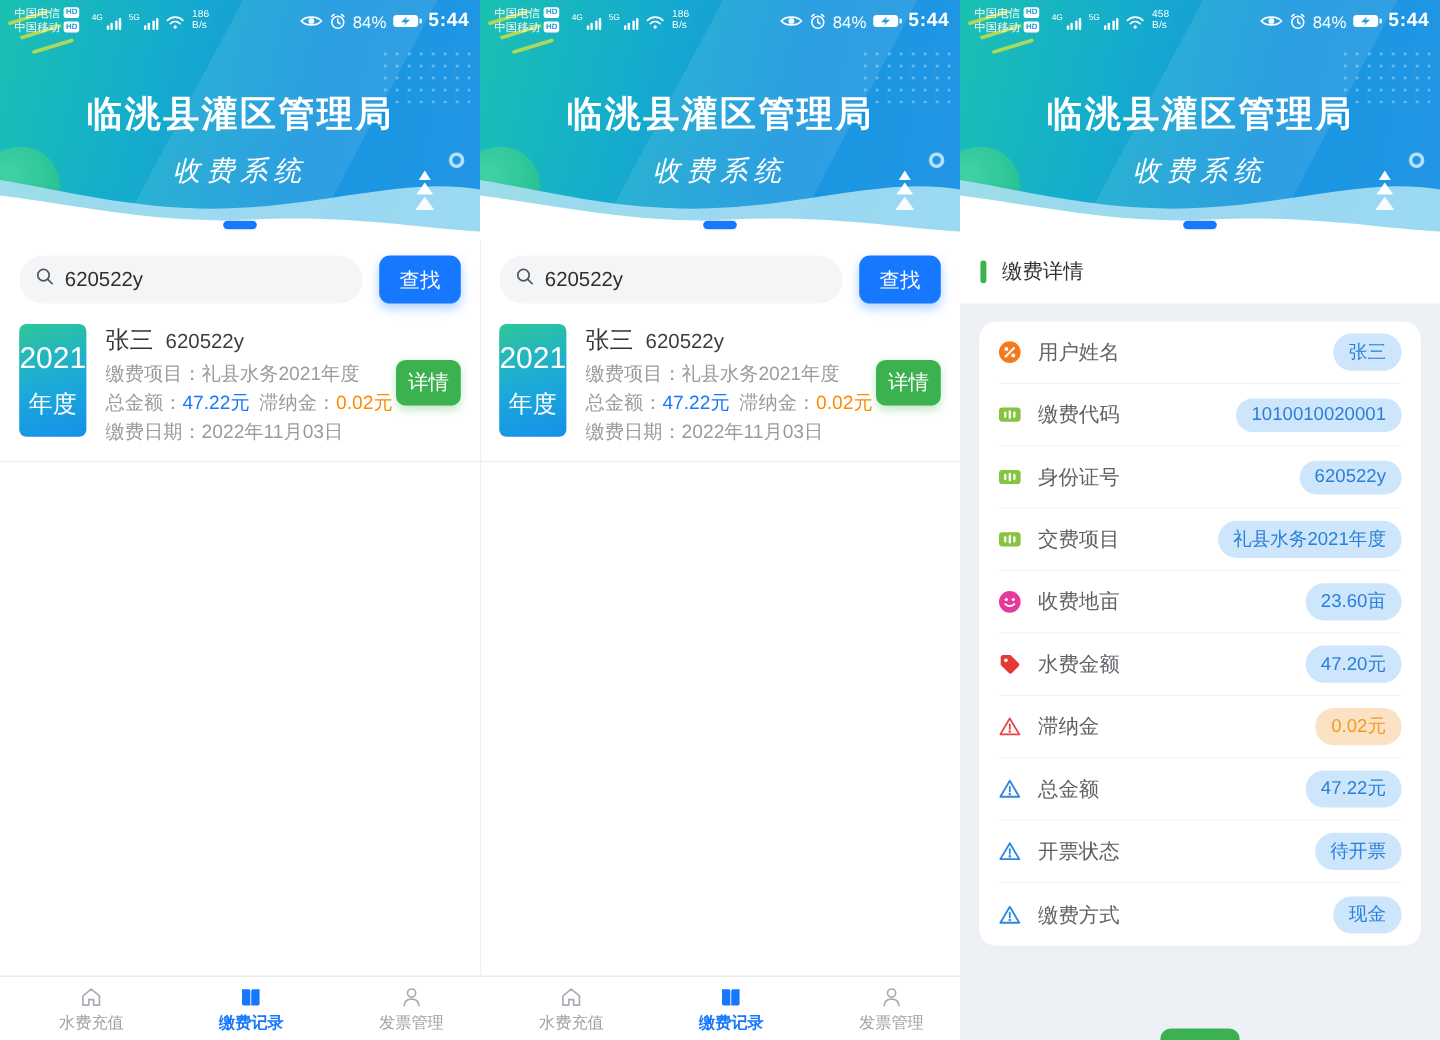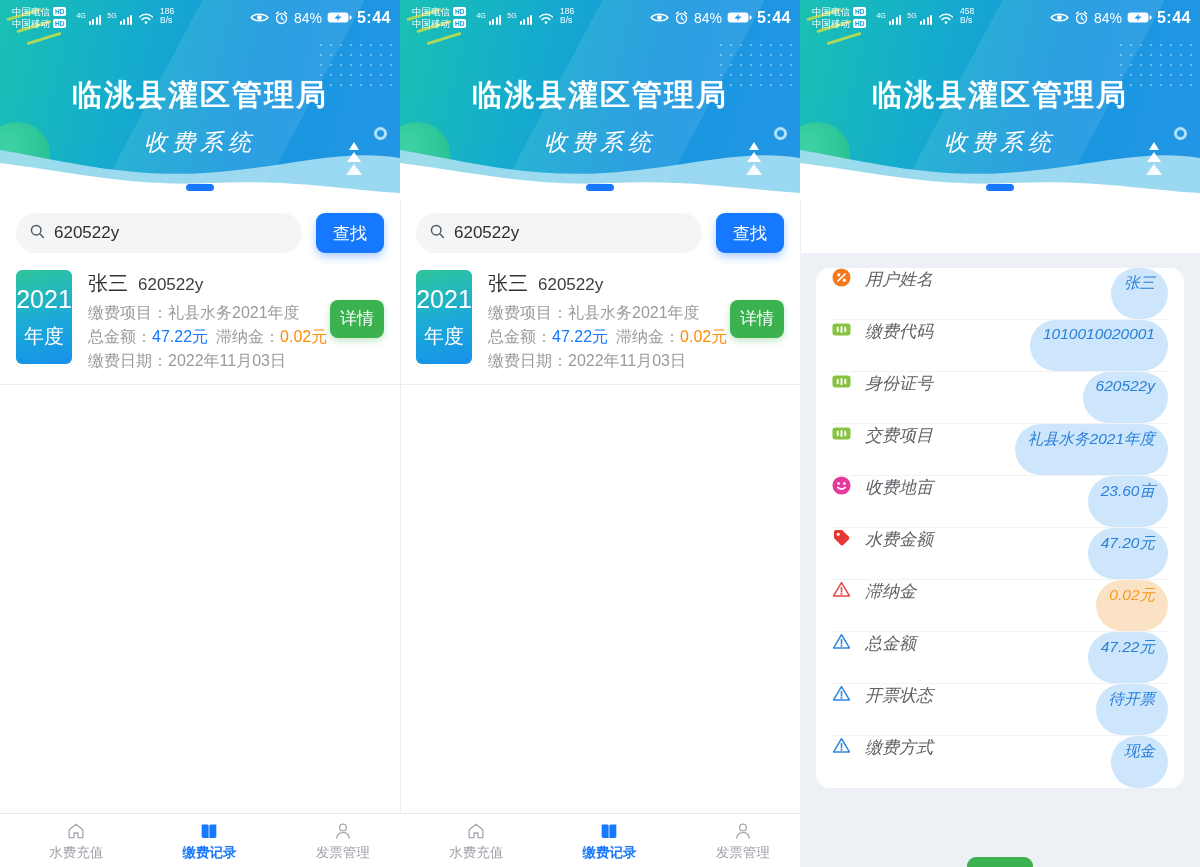--- a/index.html
+++ b/index.html
@@ -24,21 +24,21 @@
     background-image:radial-gradient(rgba(255,255,255,.55) 1.2px, transparent 1.4px); background-size:10px 10px; }
   .deco-ring { position:absolute; top:127px; right:13px; width:13px; height:13px; border:3px solid rgba(230,249,255,.75); border-radius:50%; z-index:4; }
   .deco-trees { position:absolute; right:33px; top:140px; width:26px; z-index:4; }
   .deco-trees i { display:block; margin:2px auto 0; width:0; height:0; border-style:solid; border-color:transparent; }
   .deco-trees i.t1 { border-width:0 5px 8px 5px; border-bottom-color:#fff; }
   .deco-trees i.t2 { border-width:0 7px 10px 7px; border-bottom-color:#fff; }
   .deco-trees i.t3 { border-width:0 8px 11px 8px; border-bottom-color:rgba(255,255,255,.92); }
 
   .status-bar { position:absolute; top:6px; left:12px; right:9px; display:flex; align-items:center; color:#fff; z-index:5; }
   .carrier { font-size:9.5px; line-height:11.5px; }
-  .carrier-line { display:flex; align-items:center; gap:3px; white-space:nowrap; }
+  .carrier-line { display:flex; align-items:flex-start; gap:3px; white-space:nowrap; }
   .hd-badge { font-size:6.5px; font-weight:bold; background:#fff; color:#1b9bd8; border-radius:2px; padding:0 2px; line-height:9px; }
   .net { display:flex; align-items:flex-end; margin-left:8px; gap:2px; padding-bottom:3px; }
   .net-label { font-size:7px; line-height:7px; margin:0 1px 6px 2px; }
   .bars { display:flex; align-items:flex-end; gap:1.5px; margin-right:2px; }
   .bars i { display:block; width:2px; background:#fff; border-radius:1px; }
   .bars i:nth-child(1){height:4px;} .bars i:nth-child(2){height:6px;}
   .bars i:nth-child(3){height:8px;} .bars i:nth-child(4){height:10px;}
   .wifi-icon svg { width:16px; height:13px; display:block; margin:0 2px; }
   .speed { font-size:8.5px; line-height:9px; margin-left:2px; text-align:left; }
   .status-right { margin-left:auto; display:flex; align-items:center; gap:5px; }
@@ -91,21 +91,21 @@
   .nav-label { font-size:13.5px; color:#9DA1A8; }
   .nav-item.active { color:#1677FF; }
   .nav-item.active .nav-label { color:#1677FF; font-weight:bold; }
 
   
   .detail-titlebar { height:53px; background:#fff; display:flex; align-items:center; padding-left:17px; }
   .green-bar { width:5px; height:19px; border-radius:2.5px; background:#3CB14F; margin-right:13px; }
   .detail-title { font-size:17px; color:#333; }
   .detail-body { position:absolute; top:253px; left:0; right:0; bottom:0; background:#EDF0F4; padding:15px 16px 0 16px; }
   .detail-card { background:#fff; border-radius:14px; padding:0 16px; }
-  .detail-row { height:52px; display:flex; border-bottom:1px solid #F1F2F4;font-style:italic; }
+  .detail-row { height:52px; display:flex; align-items:center; border-bottom:1px solid #F1F2F4; }
   .detail-row:last-child { border-bottom:none; }
   .row-icon { width:19px; height:19px; margin-right:14px; flex:none; }
   .row-icon svg { width:19px; height:19px; display:block; }
   .row-label { font-size:17px; color:#5E6266; }
   .row-pill { margin-left:auto; background:#CDE6FB; color:#2A7FD9; border-radius:999px; padding:5px 13px; font-size:15.5px; }
   .row-pill.orange { background:#FBE2C4; color:#F59A23; }
   .action-sliver { position:absolute; left:50%; bottom:0; transform:translateX(-50%); width:66px; height:10px;
     border:none; border-radius:9px 9px 0 0; background:#3CB14F; cursor:pointer; z-index:6; }
 </style>
 </head>
@@ -509,20 +509,24 @@
     </svg>
     <div class="deco-ring"></div>
     <div class="deco-trees">
           <i class="t1"></i>
           <i class="t2"></i>
           <i class="t3"></i>
         </div>
     <div class="page-dash"></div>
   </header>
 
+    <div class="detail-titlebar">
+      <span class="green-bar"></span>
+      <span class="detail-title">缴费详情</span>
+    </div>
     <div class="detail-body">
       <div class="detail-card" id="detail-rows">
   <div class="detail-row">
     <span class="row-icon">
               <svg viewBox="0 0 20 20">
                 <circle cx="10" cy="10" r="9.5" fill="#F47A20"></circle>
                 <line x1="6.3" y1="13.7" x2="13.7" y2="6.3" stroke="#fff" stroke-width="1.8" stroke-linecap="round"></line>
                 <circle cx="7" cy="7.2" r="1.7" fill="#fff"></circle>
                 <circle cx="13" cy="12.8" r="1.7" fill="#fff"></circle>
               </svg>

